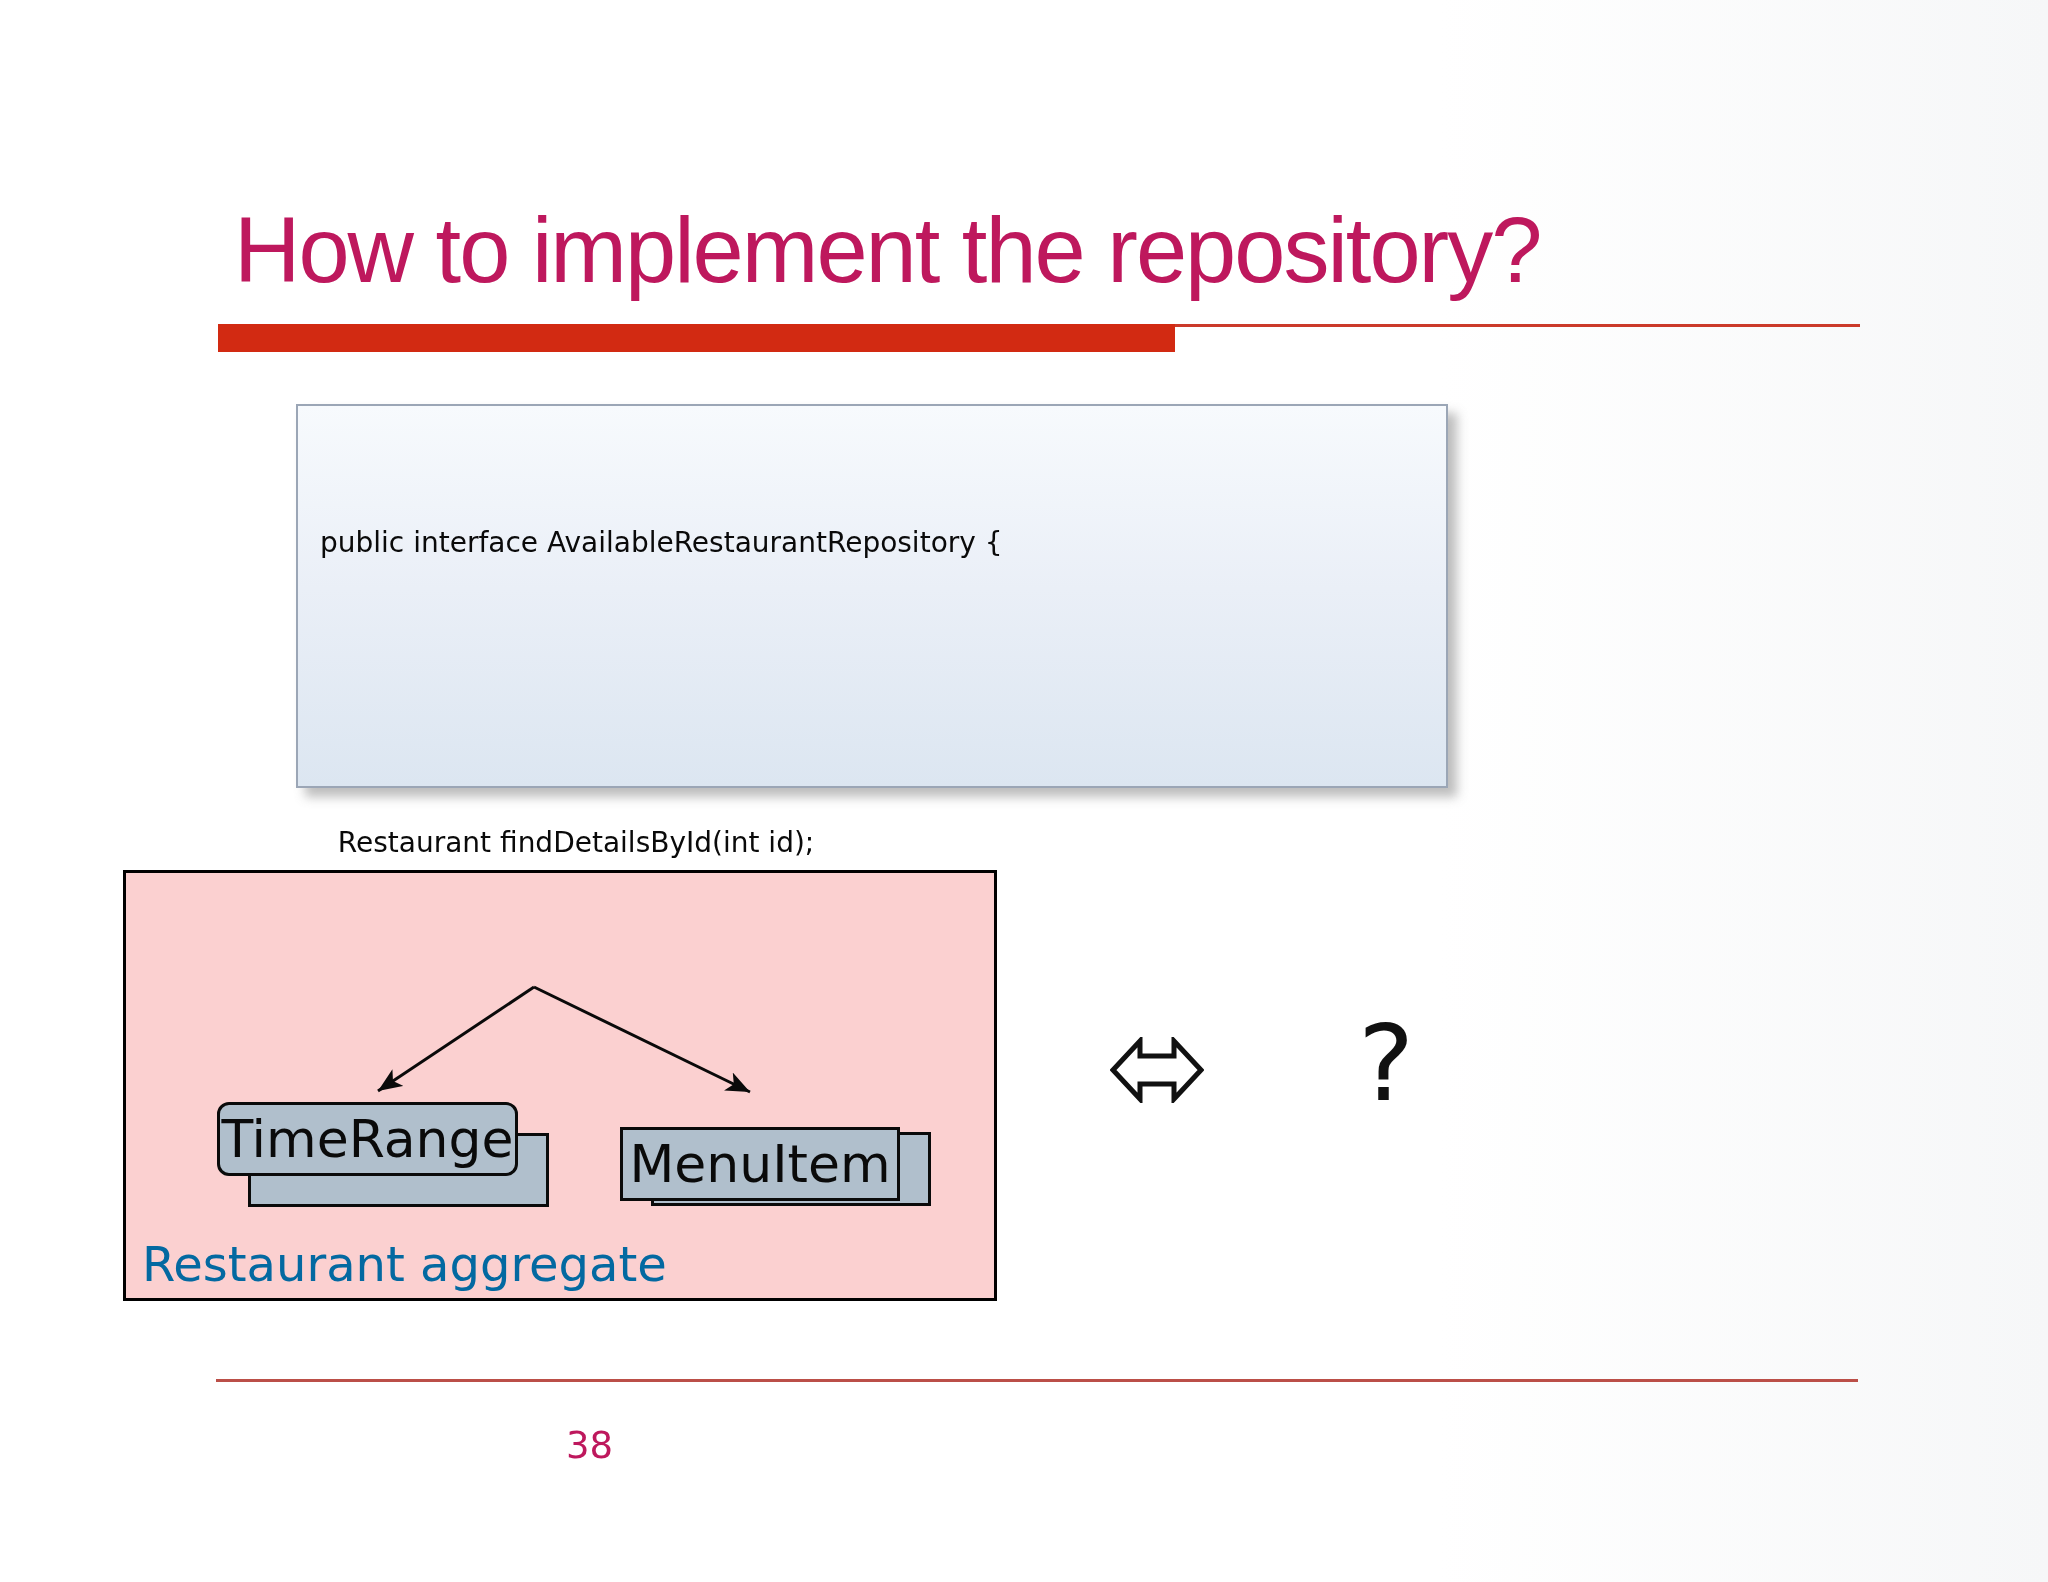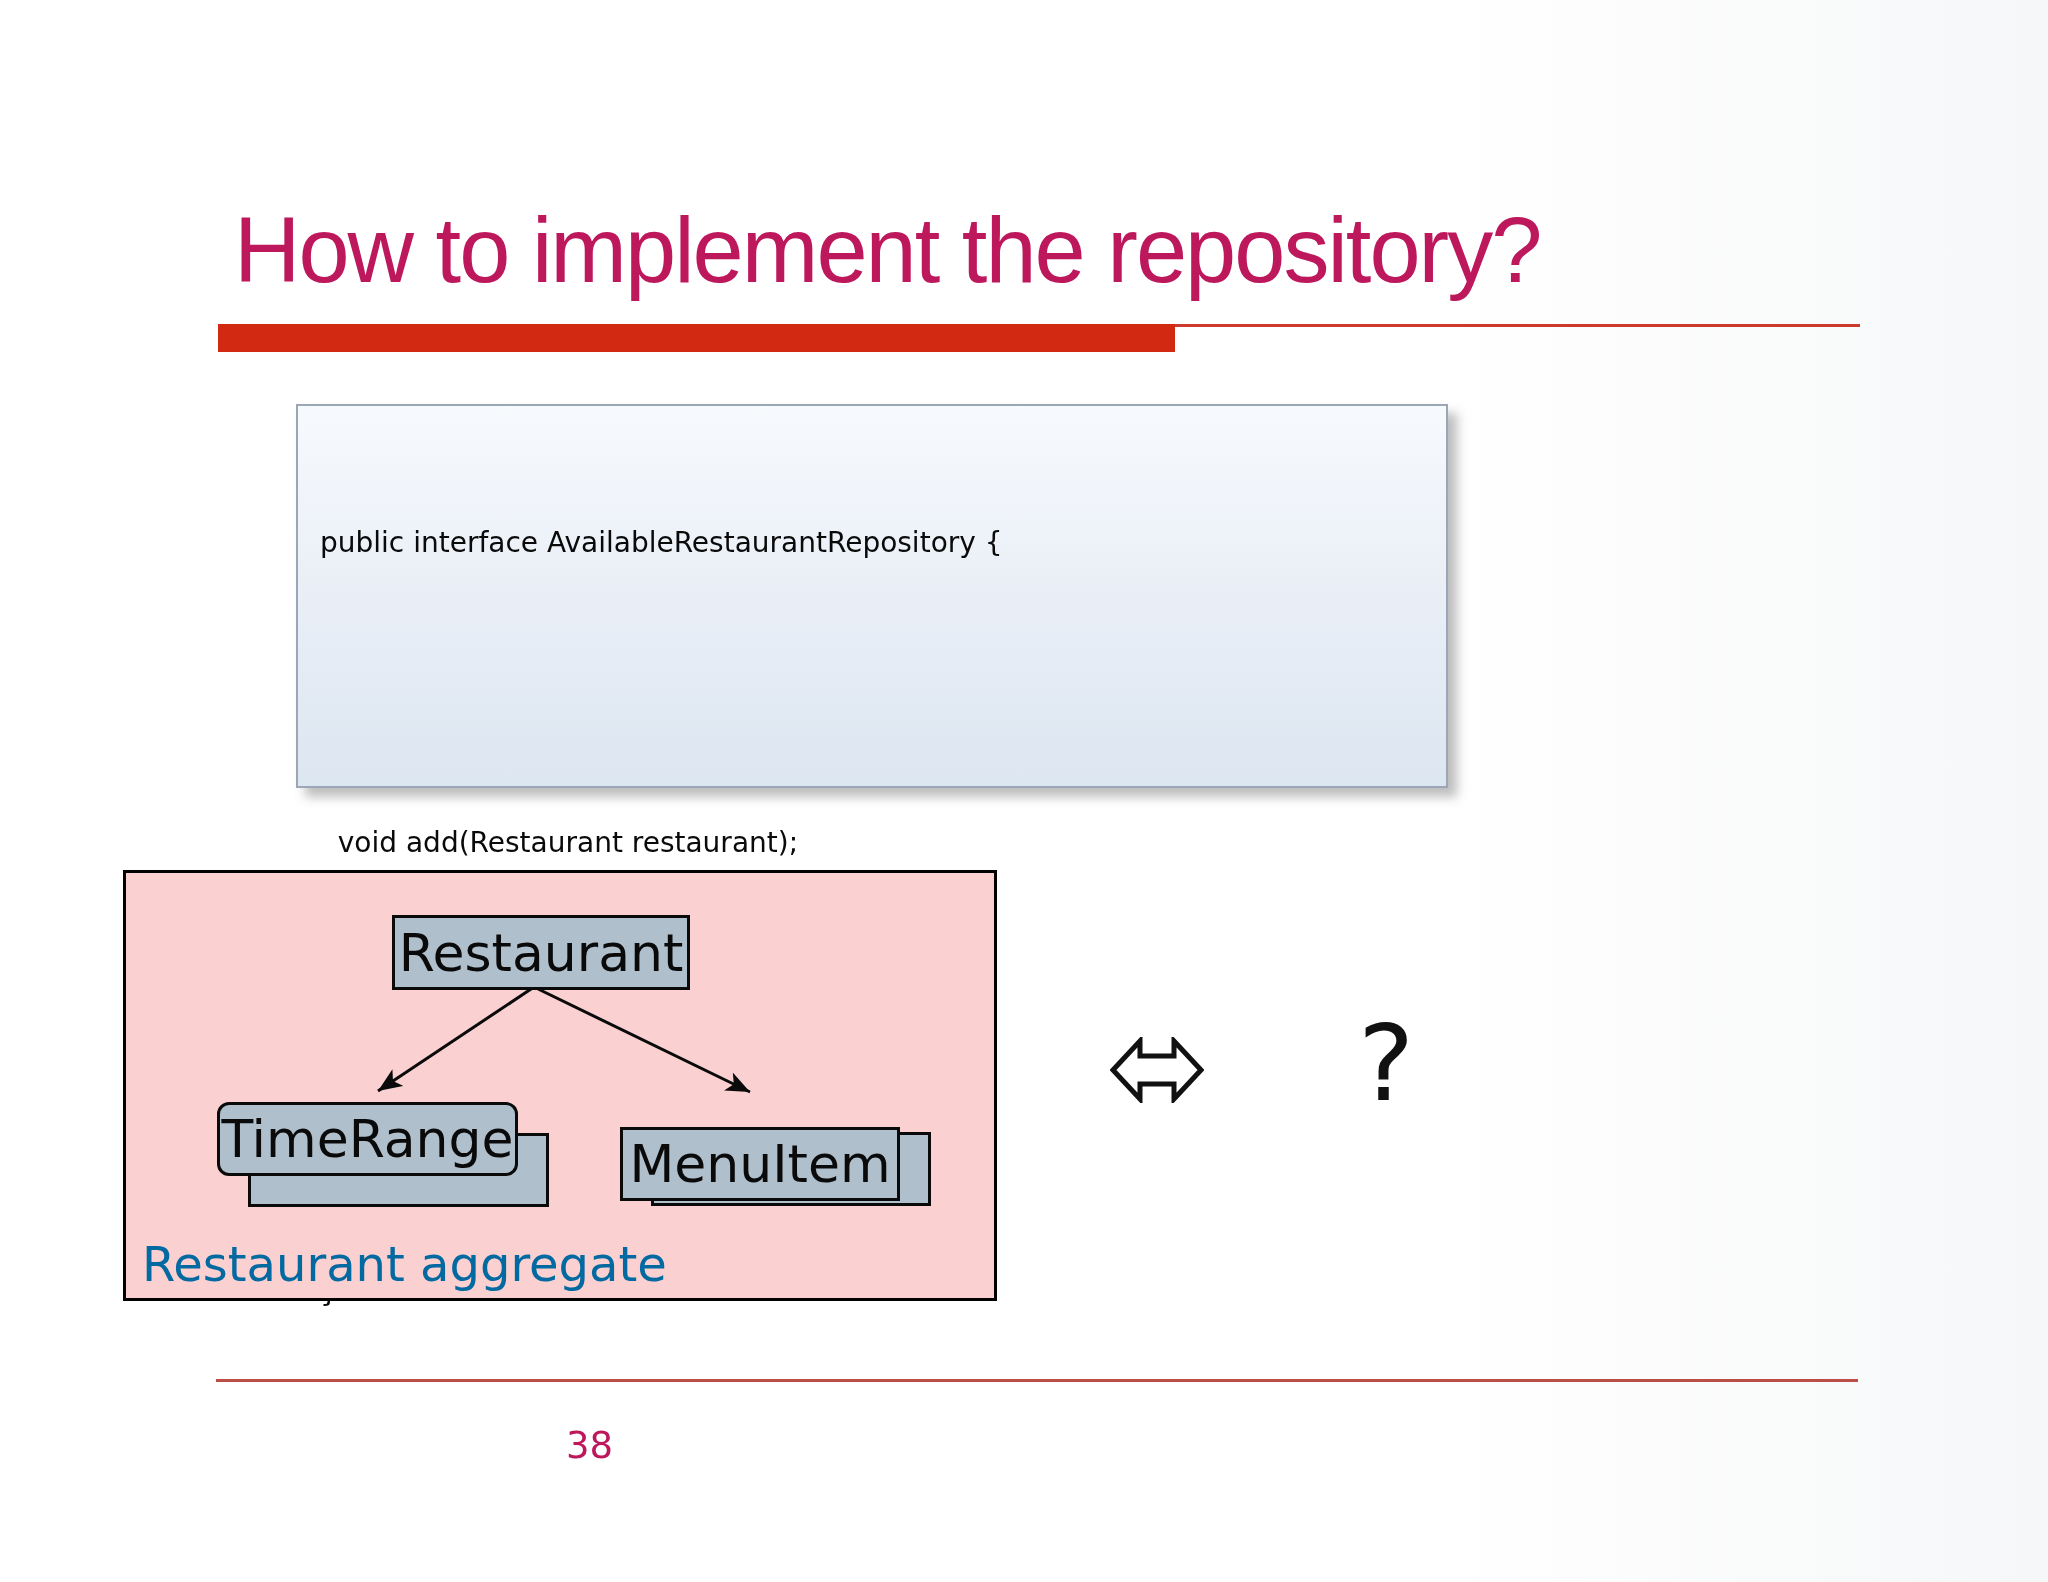--- a/index.html
+++ b/index.html
@@ -91,42 +91,38 @@
 
 <div class="title">How to implement the repository?</div>
 
 <div class="title-rule-thin"></div>
 <div class="title-rule-bar"></div>
 
 <div class="code-box">
   <div class="code-content">
     <div class="code-line">public interface AvailableRestaurantRepository {</div>
     <div class="code-line"></div>
-    <div class="code-line">  void add(Restaurant restaurant);</div>
     <div class="code-line">  Restaurant findDetailsById(int id);</div>
     <div class="code-line">  …</div>
     <div class="code-line">}</div>
   </div>
 </div>
 
 <div class="agg-box">
 
   <svg class="agg-arrows" viewBox="0 0 868 425" xmlns="http://www.w3.org/2000/svg">
     <defs>
       <marker id="ah" markerUnits="userSpaceOnUse" markerWidth="26" markerHeight="20" refX="24" refY="10" orient="auto">
         <path d="M0,0 L24,10 L0,20 L6,10 Z" fill="#0a0a0a"></path>
       </marker>
     </defs>
     <line x1="408" y1="114" x2="252" y2="218" stroke="#0a0a0a" stroke-width="3" marker-end="url(#ah)"></line>
     <line x1="408" y1="114" x2="624" y2="219" stroke="#0a0a0a" stroke-width="3" marker-end="url(#ah)"></line>
   </svg>
 
-  <div class="node node-root">
-    <span>Restaurant</span>
-  </div>
 
   <div class="node-shadow tr-shadow"></div>
   <div class="node tr-front">
     <span>TimeRange</span>
   </div>
 
   <div class="node-shadow mi-shadow"></div>
   <div class="node mi-front">
     <span>MenuItem</span>
   </div>

